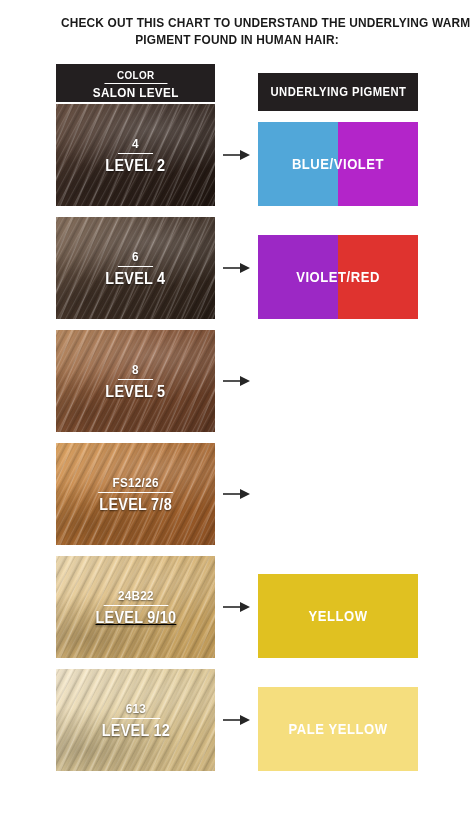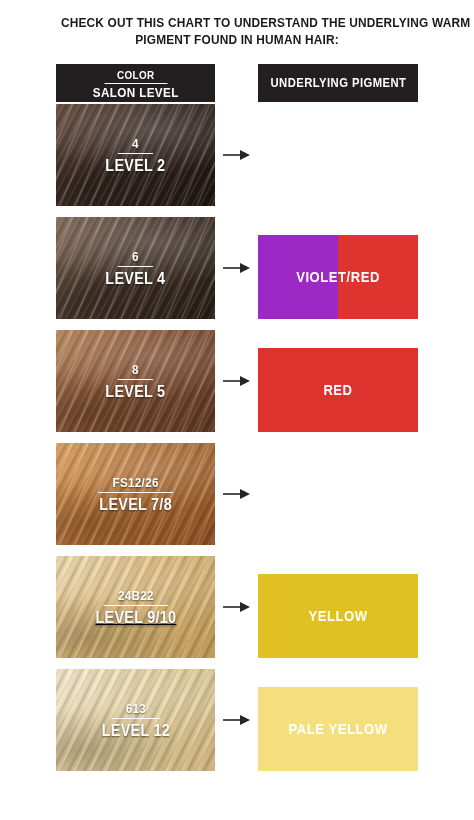--- a/index.html
+++ b/index.html
@@ -35,21 +35,21 @@
   
   .chart {
     position: absolute;
     top: 64px;
     left: 56px;
     width: 362px;
   }
 
   .header-row {
     display: flex;
-    align-items: flex-end;
+    align-items: center;
     height: 38px;
   }
   .col-left  { width: 159px; flex: 0 0 159px; }
   .col-gap   { width: 43px;  flex: 0 0 43px; }
   .col-right { width: 160px; flex: 0 0 160px; margin-top: 18px; }
 
   .hdr {
     background: #231f20;
     color: #ffffff;
     display: flex;
@@ -220,20 +220,25 @@
             <div class="hair-tex a"></div>
             <div class="hair-tex b"></div>
             <div class="label"><span class="label-top">4</span><span class="label-bottom">LEVEL 2</span></div>
           </div>
           <div class="col-gap arrow-cell">
             <svg class="arrow" width="28" height="12" viewBox="0 0 28 12">
               <path d="M0 6 H19" stroke="#262626" stroke-width="1.6"></path>
               <path d="M17 1 L27 6 L17 11 Z" fill="#262626"></path>
             </svg>
           </div>
+          <div class="col-right pigment">
+            <div class="pig-half" style="background: rgb(81, 167, 217);"></div>
+            <div class="pig-half" style="background: rgb(179, 37, 201);"></div>
+            <div class="pig-text">BLUE/VIOLET</div>
+          </div>
         </div>
         <div class="row spaced">
           <div class="col-left swatch" style="background: linear-gradient(135deg, rgb(140, 116, 96) 0%, rgb(74, 56, 44) 42%, rgb(36, 26, 19) 100%);">
             <div class="hair-tex c"></div>
             <div class="hair-tex a"></div>
             <div class="hair-tex b"></div>
             <div class="label"><span class="label-top">6</span><span class="label-bottom">LEVEL 4</span></div>
           </div>
           <div class="col-gap arrow-cell">
             <svg class="arrow" width="28" height="12" viewBox="0 0 28 12">
@@ -253,25 +258,20 @@
             <div class="hair-tex a"></div>
             <div class="hair-tex b"></div>
             <div class="label"><span class="label-top">8</span><span class="label-bottom">LEVEL 5</span></div>
           </div>
           <div class="col-gap arrow-cell">
             <svg class="arrow" width="28" height="12" viewBox="0 0 28 12">
               <path d="M0 6 H19" stroke="#262626" stroke-width="1.6"></path>
               <path d="M17 1 L27 6 L17 11 Z" fill="#262626"></path>
             </svg>
           </div>
-          <div class="col-right pigment">
-            <div class="pig-half" style="background: rgb(222, 50, 46);"></div>
-            <div class="pig-half" style="background: rgb(222, 50, 46);"></div>
-            <div class="pig-text">RED</div>
-          </div>
         </div>
         <div class="row spaced">
           <div class="col-left swatch" style="background: linear-gradient(135deg, rgb(227, 168, 100) 0%, rgb(185, 115, 52) 42%, rgb(139, 78, 33) 100%);">
             <div class="hair-tex c"></div>
             <div class="hair-tex a"></div>
             <div class="hair-tex b"></div>
             <div class="label"><span class="label-top">FS12/26</span><span class="label-bottom">LEVEL 7/8</span></div>
           </div>
           <div class="col-gap arrow-cell">
             <svg class="arrow" width="28" height="12" viewBox="0 0 28 12">

